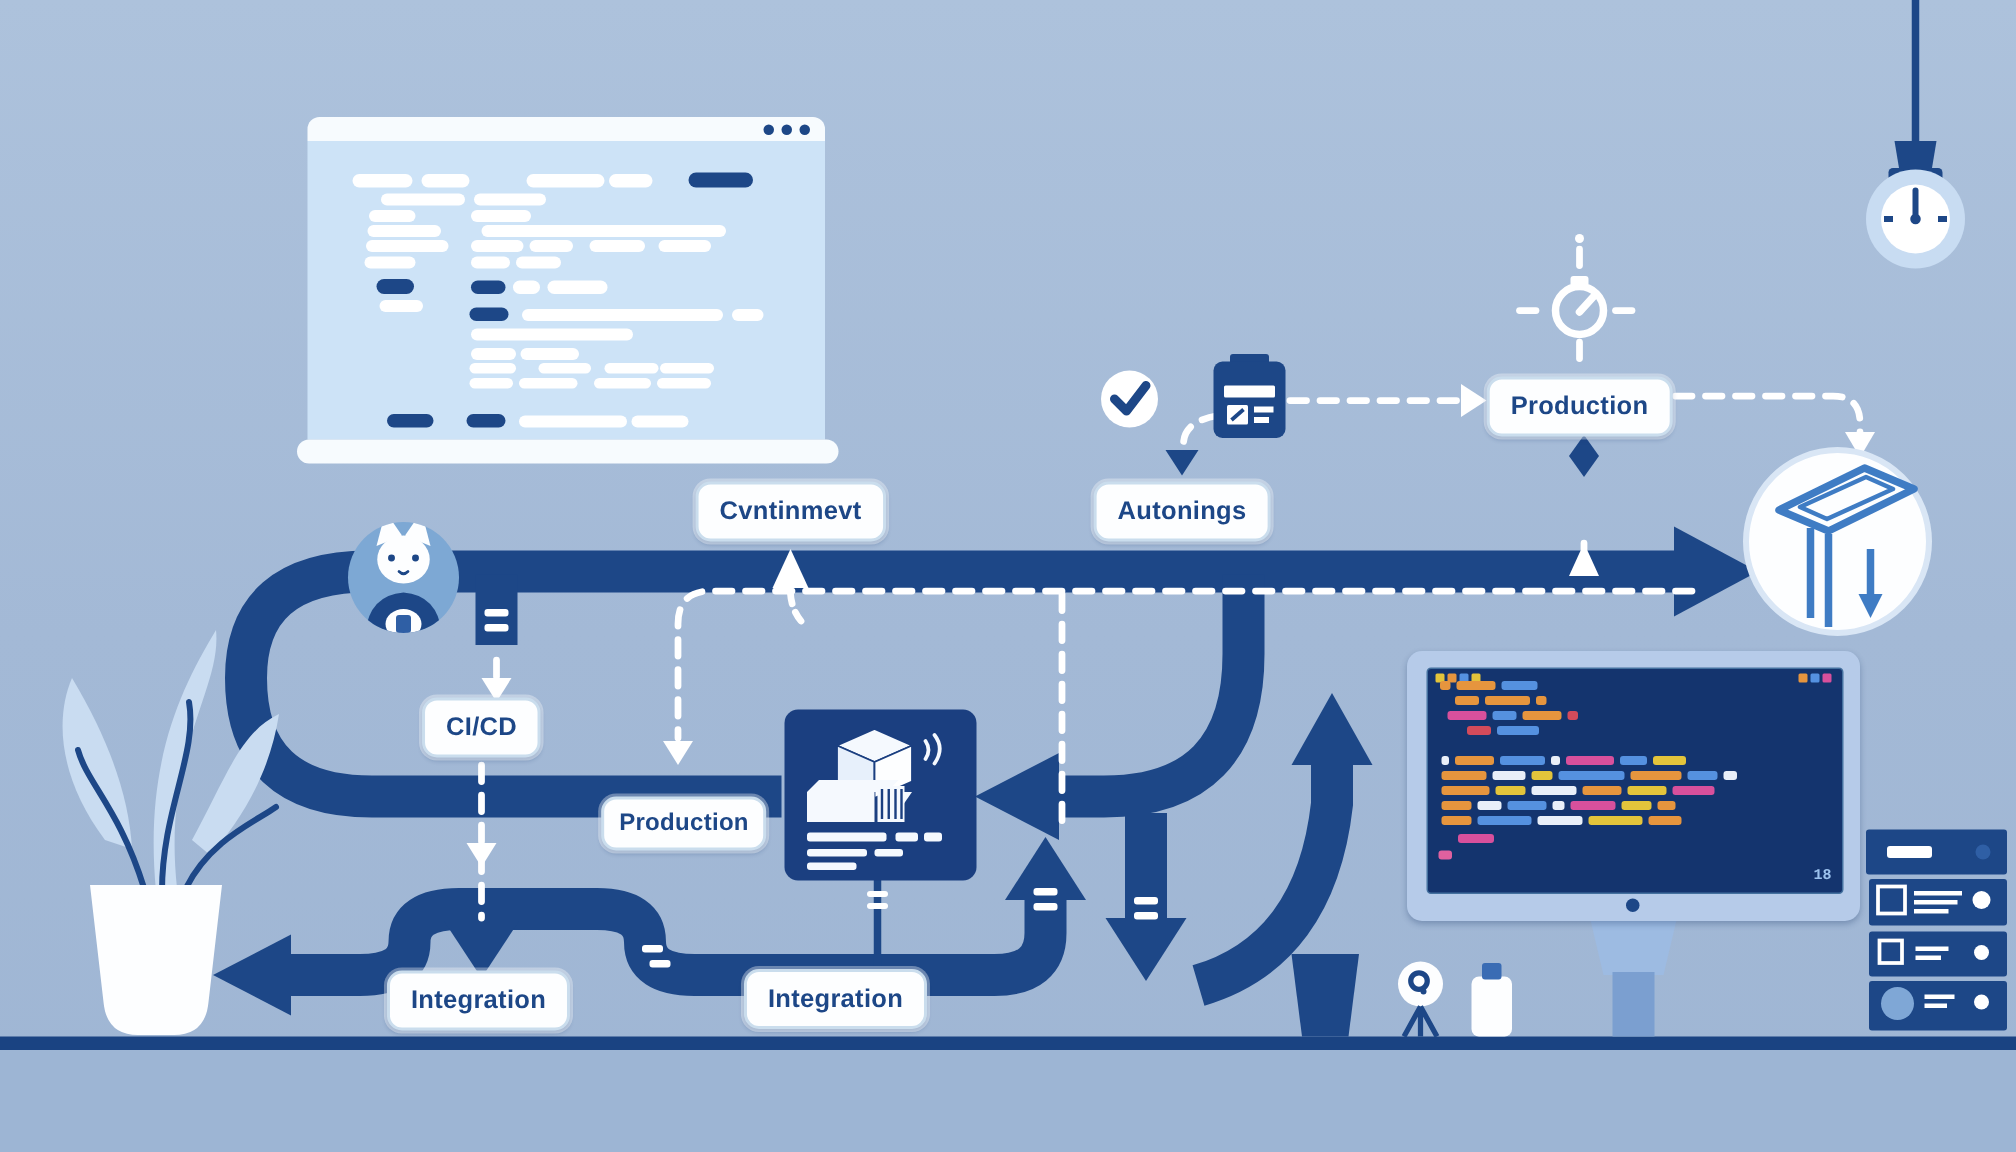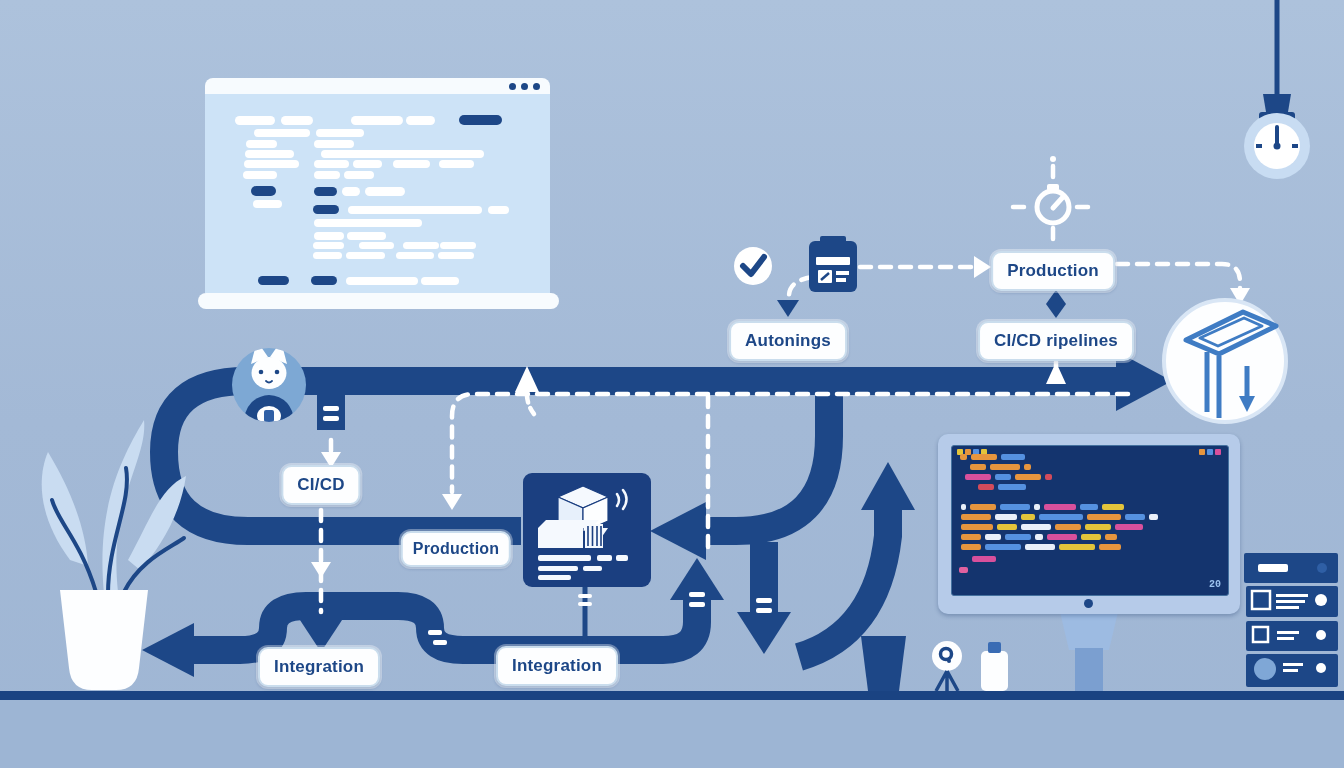--- a/index.html
+++ b/index.html
@@ -372,25 +372,25 @@
             <span class="seg" style="width: 36px; background: rgb(227, 196, 59);"></span>
             <span class="seg" style="width: 22px; background: rgb(230, 149, 62);"></span>
           </div>
           <div class="cline" style="top: 110px; left: 20px;">
             <span class="seg" style="width: 24px; background: rgb(216, 80, 156);"></span>
           </div>
           <div class="cline" style="top: 121px; left: 7px;">
             <span class="seg" style="width: 9px; background: rgb(224, 97, 159);"></span>
           </div>
         </div>
-      <div id="screen-badge">20</div>
+      <div id="screen-badge">18</div>
     </div>
     <div id="chin-dot"></div>
   </div>
 
+  <div class="label" style="left:527px;top:341px">Cvntinmevt</div>
   <div class="label" style="left:788px;top:341px">Autonings</div>
-  <div class="label" style="left:1056px;top:341px">CI/CD ripelines</div>
   <div class="label" style="left:1053px;top:271px">Production</div>
   <div class="label" style="left:321px;top:485px">CI/CD</div>
   <div class="label sm" style="left:456px;top:549px">Production</div>
   <div class="label" style="left:319px;top:667px">Integration</div>
   <div class="label" style="left:557px;top:666px">Integration</div>
 </div>
 
 </body></html>

